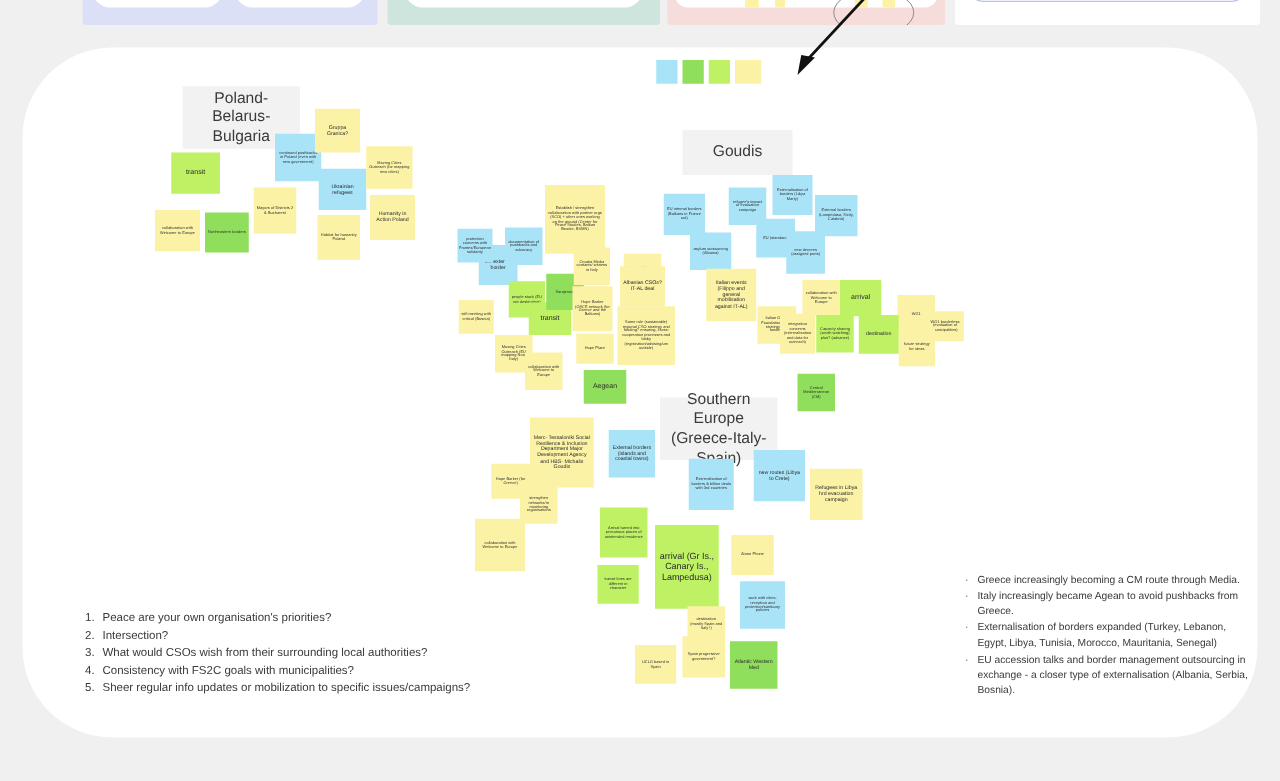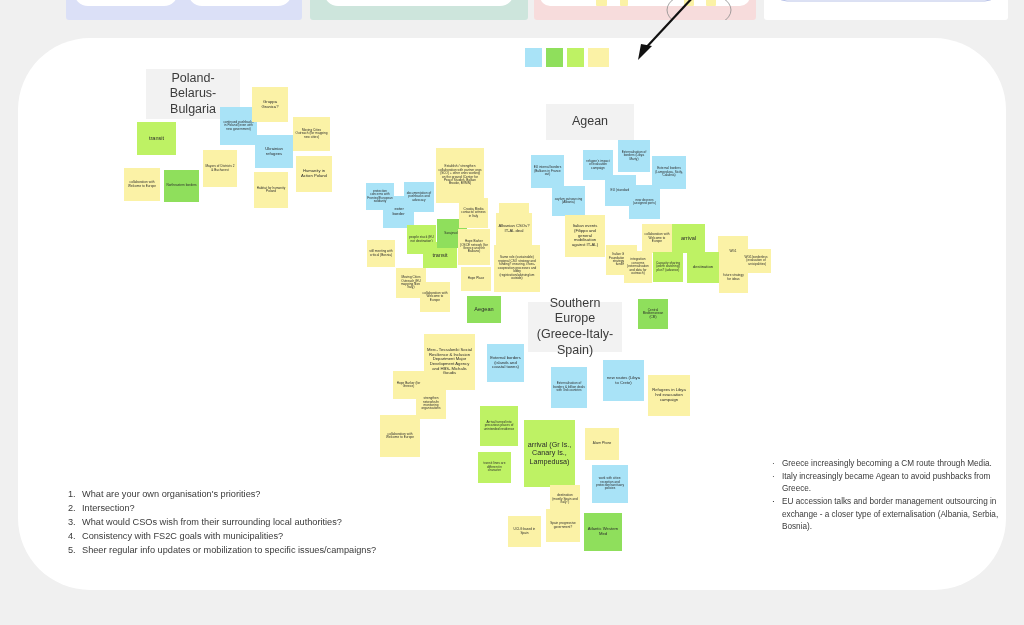--- a/index.html
+++ b/index.html
@@ -135,24 +135,24 @@
   <div class="note g t-xs" style="left:546px; top:48px; width:17px; height:19px;"></div>
   <div class="note p t-xs" style="left:567px; top:48px; width:17px; height:19px;"></div>
   <div class="note y t-xs" style="left:588px; top:48px; width:21px; height:19px;"></div>
 
   <div class="header-box" style="left:146px; top:69px; width:94px; height:50px;">
     <span>Poland-Belarus-Bulgaria</span>
   </div>
 
 
   <div class="header-box" style="left:546px; top:104px; width:88px; height:36px;">
-    <span>Agean</span>
+    <span>Goudis</span>
   </div>
 
-  <div class="header-box" style="left:528px; top:302px; width:94px; height:50px;">
+  <div class="header-box" style="left:528px; top:318px; width:94px; height:50px;">
     <span>Southern Europe (Greece-Italy-Spain)</span>
   </div>
 
   <div class="note p t-m" style="left:137px; top:122px; width:39px; height:33px;">
     <span>transit</span>
     </div>
 
   <div class="note y t-xs" style="left:124px; top:168px; width:36px; height:33px;">
     <span>collaboration with Welcome to Europe</span>
     </div>
@@ -393,21 +393,21 @@
     <span>Spain progressive government?</span>
     </div>
 
   <div class="note g t-s" style="left:584px; top:513px; width:38px; height:38px;">
     <span>Atlantic Western Med</span>
     </div>
 
   <ul class="qlist">
     <li>
       <span class="num">1.</span>
-      <span>What are your own organisation's priorities?</span></li>
+      <span>Peace are your own organisation's priorities?</span></li>
     <li>
       <span class="num">2.</span>
       <span>Intersection?</span></li>
     <li>
       <span class="num">3.</span>
       <span>What would CSOs wish from their surrounding local authorities?</span></li>
     <li>
       <span class="num">4.</span>
       <span>Consistency with FS2C goals with municipalities?</span></li>
     <li>
@@ -417,19 +417,19 @@
 
   <ul class="blist">
     <li>
       <span class="dot">·</span>
       <span>Greece increasingly becoming a CM route through Media.</span></li>
     <li>
       <span class="dot">·</span>
       <span>Italy increasingly became Agean to avoid pushbacks from Greece.</span></li>
     <li>
       <span class="dot">·</span>
-      </li>
+      <span>Externalisation of borders expanded (Turkey, Lebanon, Egypt, Libya, Tunisia, Morocco, Mauritania, Senegal)</span></li>
     <li>
       <span class="dot">·</span>
       <span>EU accession talks and border management outsourcing in exchange - a closer type of externalisation (Albania, Serbia, Bosnia).</span></li>
   </ul>
 
 </div>
 
 </body></html>

